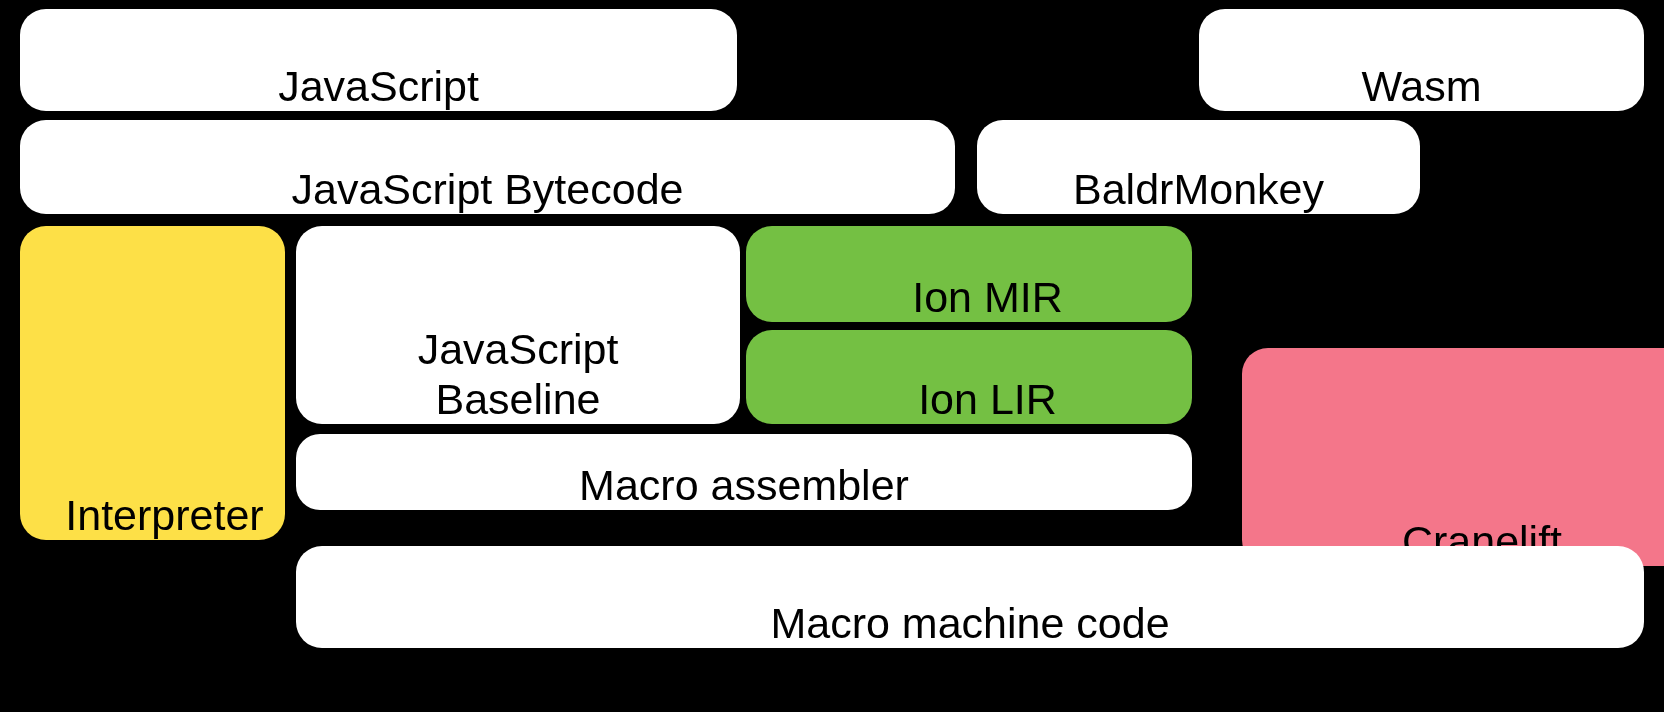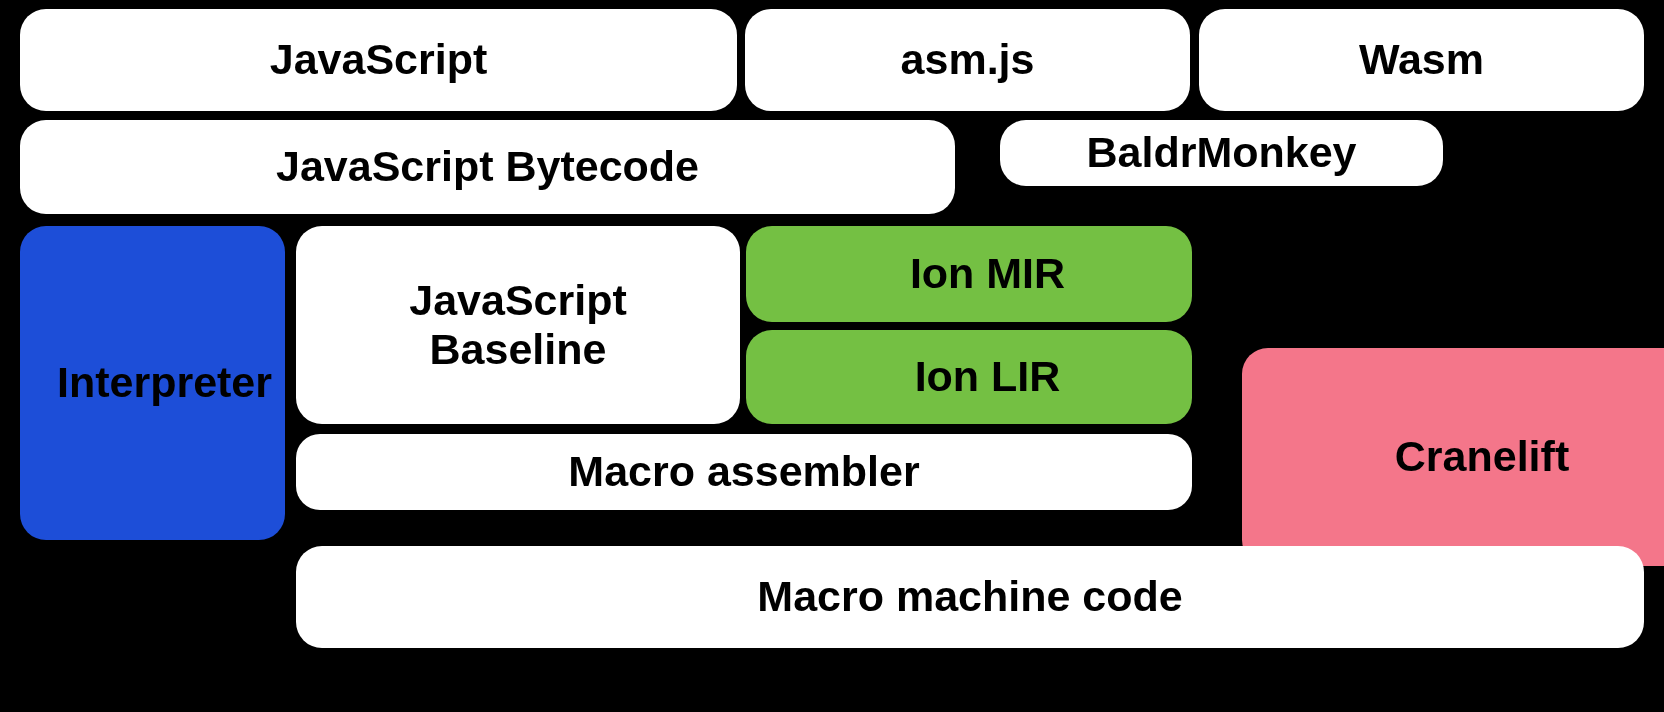--- a/index.html
+++ b/index.html
@@ -14,45 +14,44 @@
     height: 712px;
     background: #000000;
     overflow: hidden;
     font-family: "Liberation Sans", "DejaVu Sans", sans-serif;
   }
   .node {
     position: absolute;
     box-sizing: border-box;
     border-radius: 26px;
     display: flex;
-    align-items: center;
+    align-items: flex-end;
     justify-content: center;
     text-align: center;
     color: #000000;
     font-size: 43px;
-    font-weight: 700;
+    font-weight: 400;
     line-height: 1.15;
     letter-spacing: 0px;
     white-space: pre-line;
     user-select: none;
   }
   .node.white   { background: #ffffff; }
-  .node.grey    { background: #1d4ed8; padding-left: 24px; }
+  .node.grey    { background: #fde047; padding-left: 24px; }
   .node.green   { background: #74c043; padding-left: 37px; }
   .node.pink    { background: #f4768a; }
 </style>
 </head>
 <body>
 
 <div id="stage">
     <div class="node white" style="left: 20px; top: 9px; width: 717px; height: 102px;"><span>JavaScript</span></div>
-    <div class="node white" style="left: 745px; top: 9px; width: 445px; height: 102px;"><span>asm.js</span></div>
     <div class="node white" style="left: 1199px; top: 9px; width: 445px; height: 102px;"><span>Wasm</span></div>
     <div class="node white" style="left: 20px; top: 120px; width: 935px; height: 94px;"><span>JavaScript Bytecode</span></div>
-    <div class="node white" style="left: 1000px; top: 120px; width: 443px; height: 66px;"><span>BaldrMonkey</span></div>
+    <div class="node white" style="left: 977px; top: 120px; width: 443px; height: 94px;"><span>BaldrMonkey</span></div>
     <div class="node grey" style="left: 20px; top: 226px; width: 265px; height: 314px;"><span>Interpreter</span></div>
     <div class="node white" style="left: 296px; top: 226px; width: 444px; height: 198px;"><span>JavaScript
 Baseline</span></div>
     <div class="node green" style="left: 746px; top: 226px; width: 446px; height: 96px;"><span>Ion MIR</span></div>
     <div class="node green" style="left: 746px; top: 330px; width: 446px; height: 94px;"><span>Ion LIR</span></div>
     <div class="node pink" style="left: 1198px; top: 348px; width: 480px; height: 218px; margin-left: 44px;"><span>Cranelift</span></div>
     <div class="node white" style="left: 296px; top: 434px; width: 896px; height: 76px; border-radius: 24px;"><span>Macro assembler</span></div>
     <div class="node white" style="left: 296px; top: 546px; width: 1348px; height: 102px;"><span>Macro machine code</span></div>
   </div>
 

